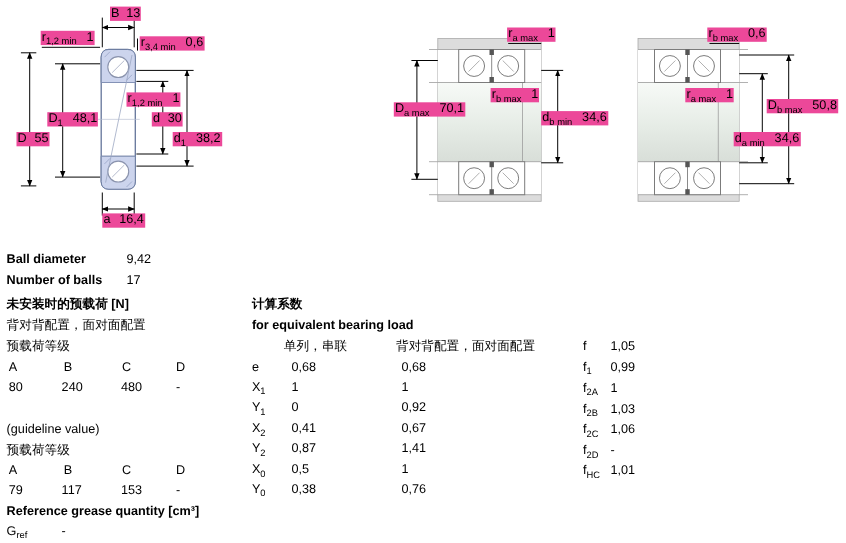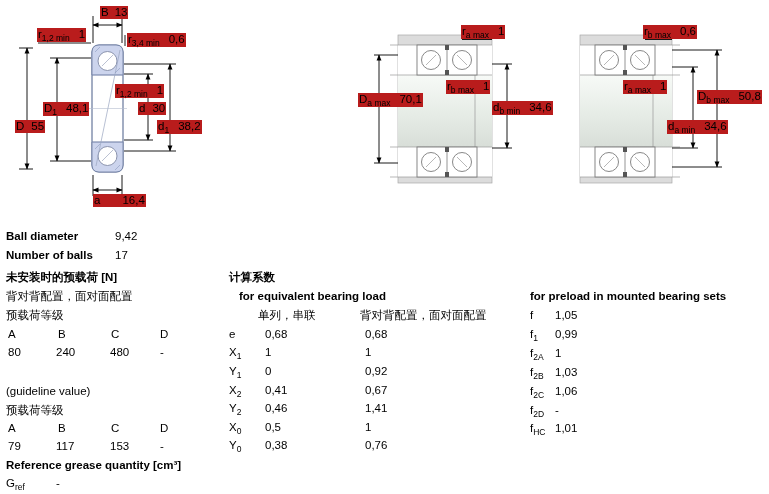--- a/index.html
+++ b/index.html
@@ -1,20 +1,20 @@
 <!DOCTYPE html>
 <html><head>
 <meta charset="utf-8">
 <style>
   html,body{margin:0;padding:0;background:#fff;}
   .page{position:relative;width:769px;height:494px;background:#ffffff;overflow:hidden;
         font-family:"Liberation Sans","DejaVu Sans",sans-serif;color:#000;}
   svg{position:absolute;overflow:visible;}
   
-  .dlabel{position:absolute;background:#b91c1c;font-size:11.5px;line-height:13px;
+  .dlabel{position:absolute;background:#ec4899;font-size:11.5px;line-height:13px;
           white-space:nowrap;padding:0 1px;}
   .dlabel sub{font-size:8.5px;line-height:8px;}
   .dlabel .val{margin-left:9px;}
   
   .t{position:absolute;font-size:11.5px;line-height:14px;white-space:nowrap;}
   .t sub{font-size:8.5px;}
   .b{font-weight:bold;}
 </style>
 </head>
 <body>
@@ -76,21 +76,21 @@
   </svg>
 
   <div class="dlabel" style="left:100px;top:6px"><span>B</span><span class="val" style="margin-left:6px">13</span></div>
   <div class="dlabel" style="left:37px;top:28px"><span>r</span><sub>1,2 min</sub><span class="val">1</span></div>
   <div class="dlabel" style="left:127px;top:33px"><span>r</span><sub>3,4 min</sub><span class="val">0,6</span></div>
   <div class="dlabel" style="left:115px;top:84px"><span>r</span><sub>1,2 min</sub><span class="val">1</span></div>
   <div class="dlabel" style="left:43px;top:102px"><span>D</span><sub>1</sub><span class="val">48,1</span></div>
   <div class="dlabel" style="left:15px;top:120px"><span>D</span><span class="val" style="margin-left:7px">55</span></div>
   <div class="dlabel" style="left:138px;top:102px"><span>d</span><span class="val" style="margin-left:7px">30</span></div>
   <div class="dlabel" style="left:157px;top:120px"><span>d</span><sub>1</sub><span class="val">38,2</span></div>
-  <div class="dlabel" style="left:93px;top:194px"><span>a</span><span class="val" style="margin-left:22px">16,4</span></div>
+  <div class="dlabel" style="left:93px;top:194px"><span>a</span><span class="val" style="margin-left:8px">16,4</span></div>
 
   <svg style="left:358px;top:20px" width="200" height="172" viewBox="0 0 200 172">
     <g>
       <rect x="40" y="15" width="94" height="148" fill="#dcdcdc" stroke="#a8a8a8" stroke-width="0.7"></rect>
       <rect x="40" y="25" width="94" height="30" fill="#ffffff"></rect>
       <rect x="40" y="55" width="94" height="72" fill="url(#shaftGrad)"></rect>
       <rect x="40" y="127" width="94" height="30" fill="#ffffff"></rect>
       <g stroke="#9a9a9a" stroke-width="0.7">
         <line x1="40" y1="25" x2="134" y2="25"></line>
           <line x1="40" y1="55" x2="134" y2="55"></line>
@@ -219,53 +219,52 @@
   <div class="t" style="left:8px;top:439px">79</div>
   <div class="t" style="left:56px;top:439px">117</div>
   <div class="t" style="left:110px;top:439px">153</div>
   <div class="t" style="left:160px;top:439px">-</div>
 
   <div class="t b" style="left:6px;top:458px">Reference grease quantity [cm³]</div>
   <div class="t" style="left:6px;top:476px"><span>G</span><sub>ref</sub></div>
   <div class="t" style="left:56px;top:476px">-</div>
 
   <div class="t b" style="left:229px;top:270px">计算系数</div>
-  <div class="t b" style="left:239px;top:289px">for equivalent bearing load</div>
+  <div class="t b" style="left:229px;top:289px">for equivalent bearing load</div>
   <div class="t" style="left:258px;top:308px">单列，串联</div>
   <div class="t" style="left:360px;top:308px">背对背配置，面对面配置</div>
 
   <div class="t" style="left:229px;top:327px"><span>e</span><sub></sub></div>
   <div class="t" style="left:265px;top:327px">0,68</div>
   <div class="t" style="left:365px;top:327px">0,68</div>
 
   <div class="t" style="left:229px;top:345px"><span>X</span><sub>1</sub></div>
   <div class="t" style="left:265px;top:345px">1</div>
   <div class="t" style="left:365px;top:345px">1</div>
 
   <div class="t" style="left:229px;top:364px"><span>Y</span><sub>1</sub></div>
   <div class="t" style="left:265px;top:364px">0</div>
   <div class="t" style="left:365px;top:364px">0,92</div>
 
   <div class="t" style="left:229px;top:383px"><span>X</span><sub>2</sub></div>
   <div class="t" style="left:265px;top:383px">0,41</div>
   <div class="t" style="left:365px;top:383px">0,67</div>
 
   <div class="t" style="left:229px;top:401px"><span>Y</span><sub>2</sub></div>
-  <div class="t" style="left:265px;top:401px">0,46</div>
+  <div class="t" style="left:265px;top:401px">0,87</div>
   <div class="t" style="left:365px;top:401px">1,41</div>
 
   <div class="t" style="left:229px;top:420px"><span>X</span><sub>0</sub></div>
   <div class="t" style="left:265px;top:420px">0,5</div>
   <div class="t" style="left:365px;top:420px">1</div>
 
   <div class="t" style="left:229px;top:438px"><span>Y</span><sub>0</sub></div>
   <div class="t" style="left:265px;top:438px">0,38</div>
   <div class="t" style="left:365px;top:438px">0,76</div>
 
-  <div class="t b" style="left:530px;top:289px">for preload in mounted bearing sets</div>
 
   <div class="t" style="left:530px;top:308px"><span>f</span><sub></sub></div>
   <div class="t" style="left:555px;top:308px">1,05</div>
 
   <div class="t" style="left:530px;top:327px"><span>f</span><sub>1</sub></div>
   <div class="t" style="left:555px;top:327px">0,99</div>
 
   <div class="t" style="left:530px;top:346px"><span>f</span><sub>2A</sub></div>
   <div class="t" style="left:555px;top:346px">1</div>
 

